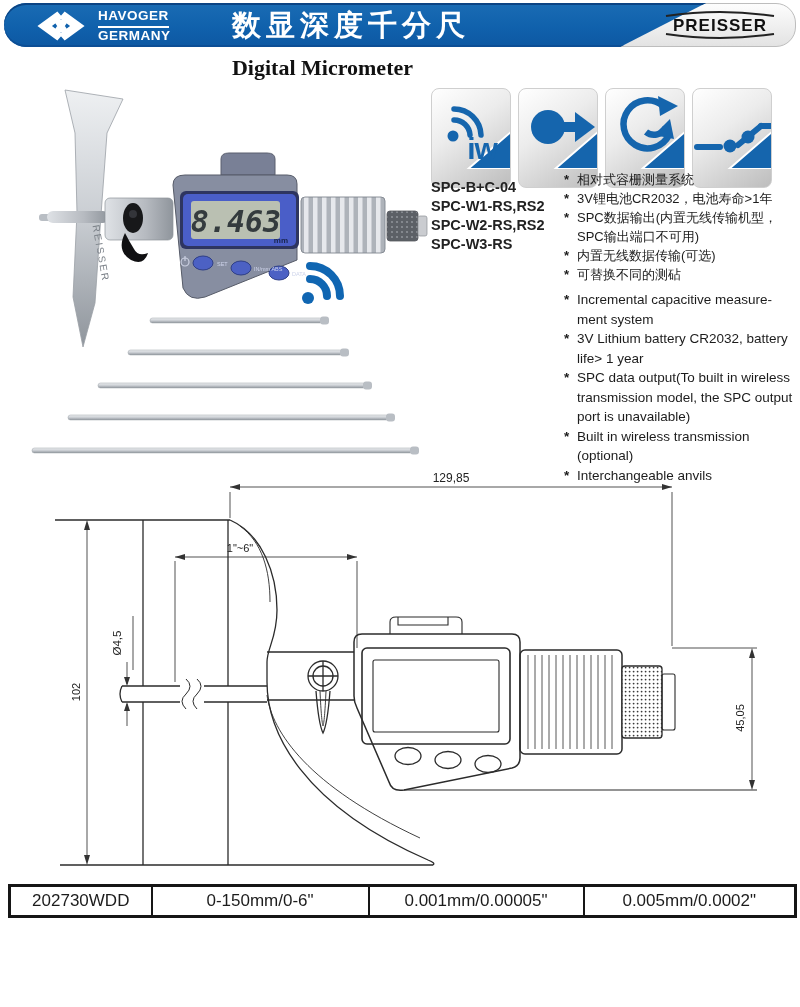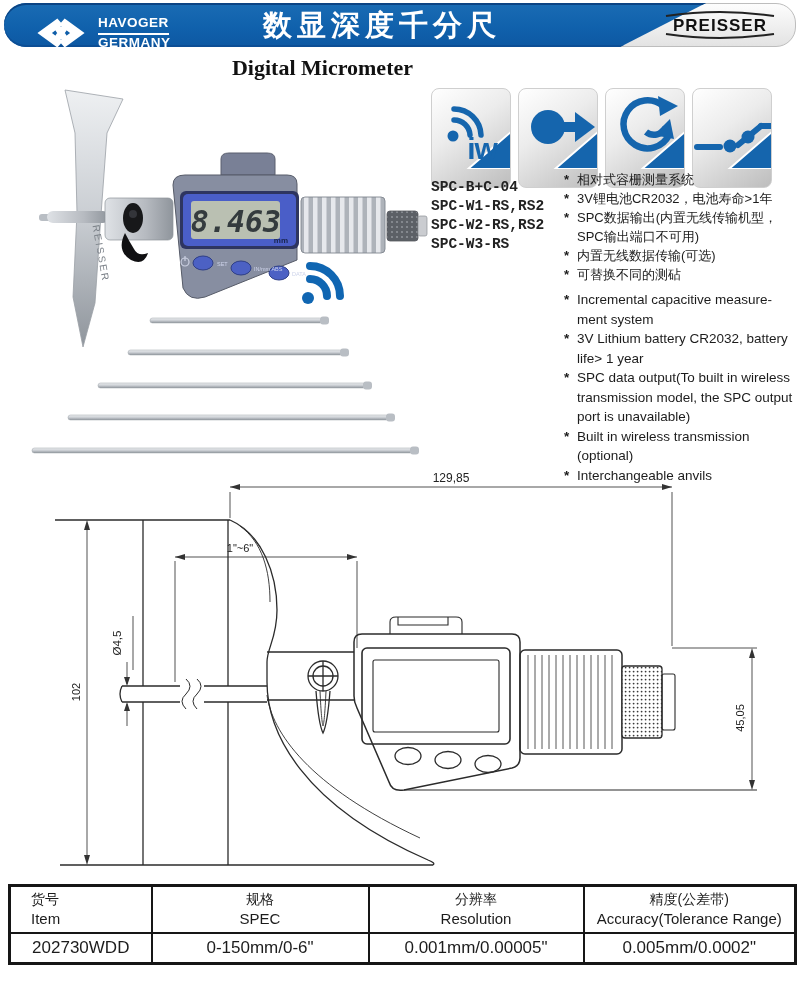--- a/index.html
+++ b/index.html
@@ -10,39 +10,39 @@
   
   #header{left:4px;top:3px;width:792px;height:44px;}
   .hdr-gray{position:absolute;left:555px;right:0;top:0;height:44px;
     background:linear-gradient(180deg,#fdfdfd,#e3e3e3);
     border:1px solid #bdbdbd;border-radius:10px 20px 20px 10px;box-sizing:border-box;}
   .hdr-blue{position:absolute;left:0;top:0;width:702px;height:44px;
     background:linear-gradient(180deg,#1a6cb4 0%,#1061ac 55%,#0d58a2 100%);
     border-radius:22px 0 0 22px;
     clip-path:polygon(0 0,702px 0,616px 44px,0 44px);
     box-shadow:inset 0 2px 0 #0b4484, inset 0 -2px 0 #0c4e95;}
-  .logo-wrap{position:absolute;left:28px;top:12px;display:flex;align-items:center;gap:8px;}
+  .logo-wrap{position:absolute;left:28px;top:5px;display:flex;align-items:center;gap:8px;}
   .logo-text{color:#fff;font-weight:bold;font-size:13.5px;line-height:1.25;letter-spacing:.5px;}
   .logo-text .l1{border-bottom:2px solid #fff;padding-bottom:1px;display:inline-block;}
-  .cn-title{position:absolute;left:228px;top:3px;width:300px;text-align:center;
+  .cn-title{position:absolute;left:228px;top:3px;width:300px;
     color:#fff;font-size:29px;font-weight:bold;letter-spacing:5px;white-space:nowrap;}
   .preisser{position:absolute;right:12px;top:4px;}
 
   
   #page-title{left:0;top:55px;width:645px;text-align:center;
     font-family:"Liberation Serif",serif;font-weight:bold;font-size:22px;color:#111;}
 
   
   .tile{position:absolute;top:88px;width:80px;height:100px;border-radius:8px;
     background:linear-gradient(145deg,#ffffff 0%,#ececec 40%,#bdbdbd 100%);
     border:1px solid #cfcfcf;overflow:hidden;box-sizing:border-box;}
   .tile svg{display:block;}
 
   
-  #models{left:431px;top:178px;font-size:14.5px;font-weight:bold;line-height:19px;color:#222;font-family:Liberation Mono, monospace;}
+  #models{left:431px;top:178px;font-size:14.5px;font-weight:bold;line-height:19px;color:#222;}
 
   
   .blist{left:564px;width:233px;}
   #features-cn{top:170px;font-size:13px;line-height:19px;}
   #features-en{top:290px;font-size:13.5px;line-height:19.5px;}
   .b-item{display:flex;}
   .b-item .mark{width:13px;flex:0 0 13px;font-weight:bold;}
   .b-item .txt{flex:1;}
 
   
@@ -363,38 +363,20 @@
 
 <div id="spec-table" class="abs">
   <table>
     <colgroup>
         <col style="width:142px">
         <col style="width:217px">
         <col style="width:215px">
         <col style="width:212px">
       </colgroup>
     <tbody>
-        <tr>
-      <th class="first">
-        <span class="cn">货号</span>
-        <span class="en">Item</span>
-      </th>
-      <th class="c">
-        <span class="cn">规格</span>
-        <span class="en">SPEC</span>
-      </th>
-      <th class="c">
-        <span class="cn">分辨率</span>
-        <span class="en">Resolution</span>
-      </th>
-      <th class="c">
-        <span class="cn">精度(公差带)</span>
-        <span class="en">Accuracy(Tolerance Range)</span>
-      </th>
-    </tr>
     <tr>
       <td>202730WDD</td>
       <td>0-150mm/0-6"</td>
       <td>0.001mm/0.00005"</td>
       <td>0.005mm/0.0002"</td>
     </tr>
   </tbody>
     </table>
 </div>
 

